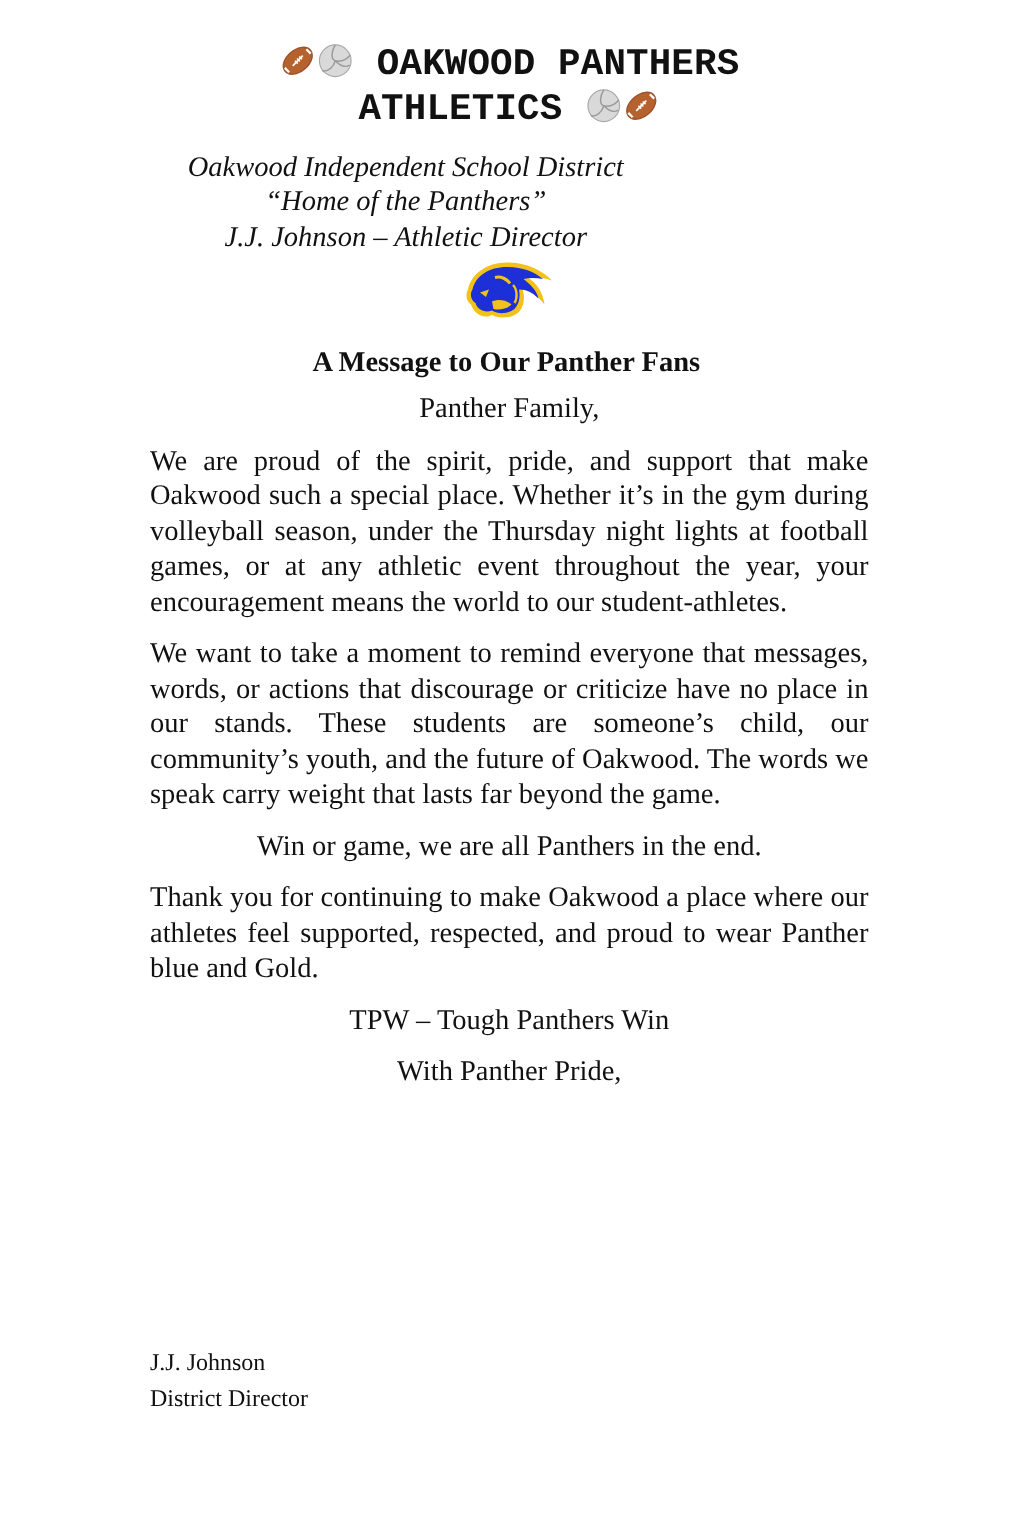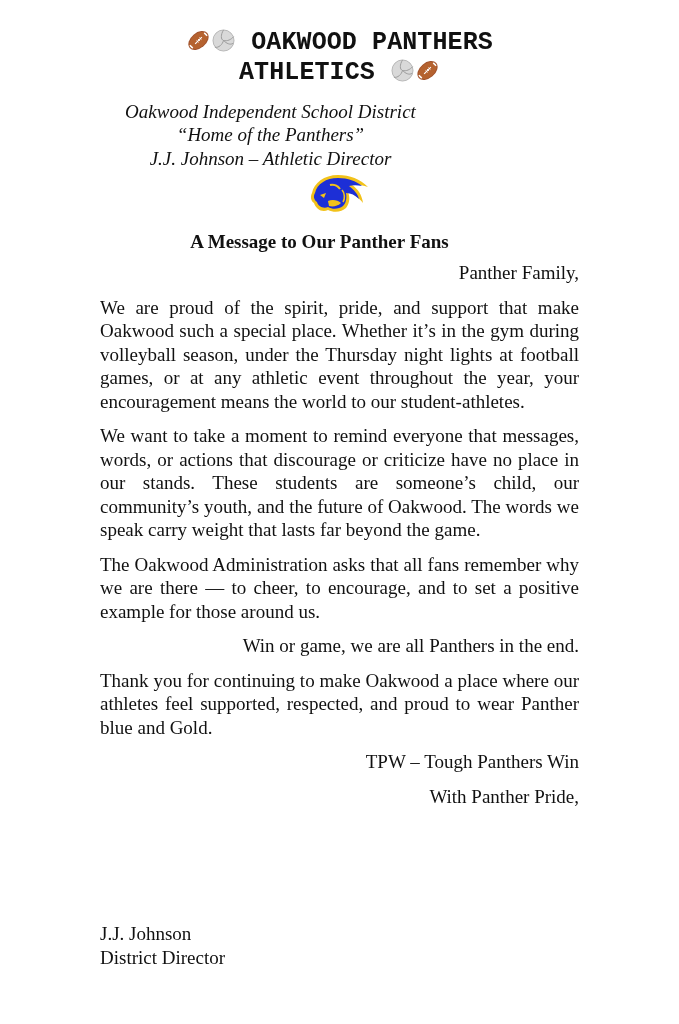--- a/index.html
+++ b/index.html
@@ -7,25 +7,25 @@
          font-family: "Liberation Serif", "DejaVu Serif", serif; color: #111; }
   .title { position: absolute; left: 0; width: 679px; top: 28px; text-align: center;
            font-weight: bold; font-size: 25px; line-height: 30px; letter-spacing: 0.1px; font-family: Liberation Mono, monospace; }
   .title .line { display: block; }
   .emoji { display: inline-block; width: 23px; height: 23px; vertical-align: -3px; margin: 0 1px; }
   .sub { position: absolute; left: 0; width: 541px; top: 100px; text-align: center;
          font-style: italic; font-size: 19px; line-height: 23.3px; }
   .sub div { display: block; }
   .logo { position: absolute; left: 308px; top: 171px; width: 62px; height: 44px; }
   .heading { position: absolute; left: 0; width: 639px; top: 230px; text-align: center;
-             font-weight: bold; font-size: 19px; line-height: 23px; }
+             font-weight: bold; font-size: 19px; line-height: 23px; padding-left: 18px; }
   .body { position: absolute; left: 100px; top: 261px; width: 479px; font-size: 19px; line-height: 23.5px; }
   .body p { margin: 0 0 11px 0; text-align: justify; }
-  .body p.plain { text-align: right; }
-  .sig { position: absolute; left: 100px; top: 922px; font-size: 19px; line-height: 23.5px; }
+  .body p.plain { text-align: center; }
+  .sig { position: absolute; left: 100px; top: 897px; font-size: 16px; line-height: 23.5px; }
   .sig div { display: block; }
 </style>
 </head>
 <body>
 
 <div class="title">
   <span class="line">
     <svg class="emoji" viewBox="0 0 24 24">
       <ellipse cx="12" cy="12" rx="12" ry="8" transform="rotate(-40 12 12)" fill="#a0522d"></ellipse>
       <ellipse cx="12" cy="12" rx="11" ry="7" transform="rotate(-40 12 12)" fill="#b5622f"></ellipse>
@@ -71,21 +71,20 @@
   <path d="M20 30 C24 28 30 29 33 32 C30 35 25 36 21 35 Z" fill="#f2c21a"></path>
   <path d="M34 19 C37 22 37 28 35 31" stroke="#f2c21a" stroke-width="1.6" fill="none"></path>
 </svg>
 
 <div class="heading">A Message to Our Panther Fans</div>
 
 <div class="body">
   <p class="plain">Panther Family,</p>
   <p>We are proud of the spirit, pride, and support that make Oakwood such a special place. Whether it’s in the gym during volleyball season, under the Thursday night lights at football games, or at any athletic event throughout the year, your encouragement means the world to our student-athletes.</p>
   <p>We want to take a moment to remind everyone that messages, words, or actions that discourage or criticize have no place in our stands. These students are someone’s child, our community’s youth, and the future of Oakwood. The words we speak carry weight that lasts far beyond the game.</p>
-  <p>The Oakwood Administration asks that all fans remember why we are there — to cheer, to encourage, and to set a positive example for those around us.</p>
   <p class="plain">Win or game, we are all Panthers in the end.</p>
   <p>Thank you for continuing to make Oakwood a place where our athletes feel supported, respected, and proud to wear Panther blue and Gold.</p>
   <p class="plain">TPW – Tough Panthers Win</p>
   <p class="plain">With Panther Pride,</p>
 </div>
 
 <div class="sig">
   <div>J.J. Johnson</div>
   <div>District Director</div>
 </div>

